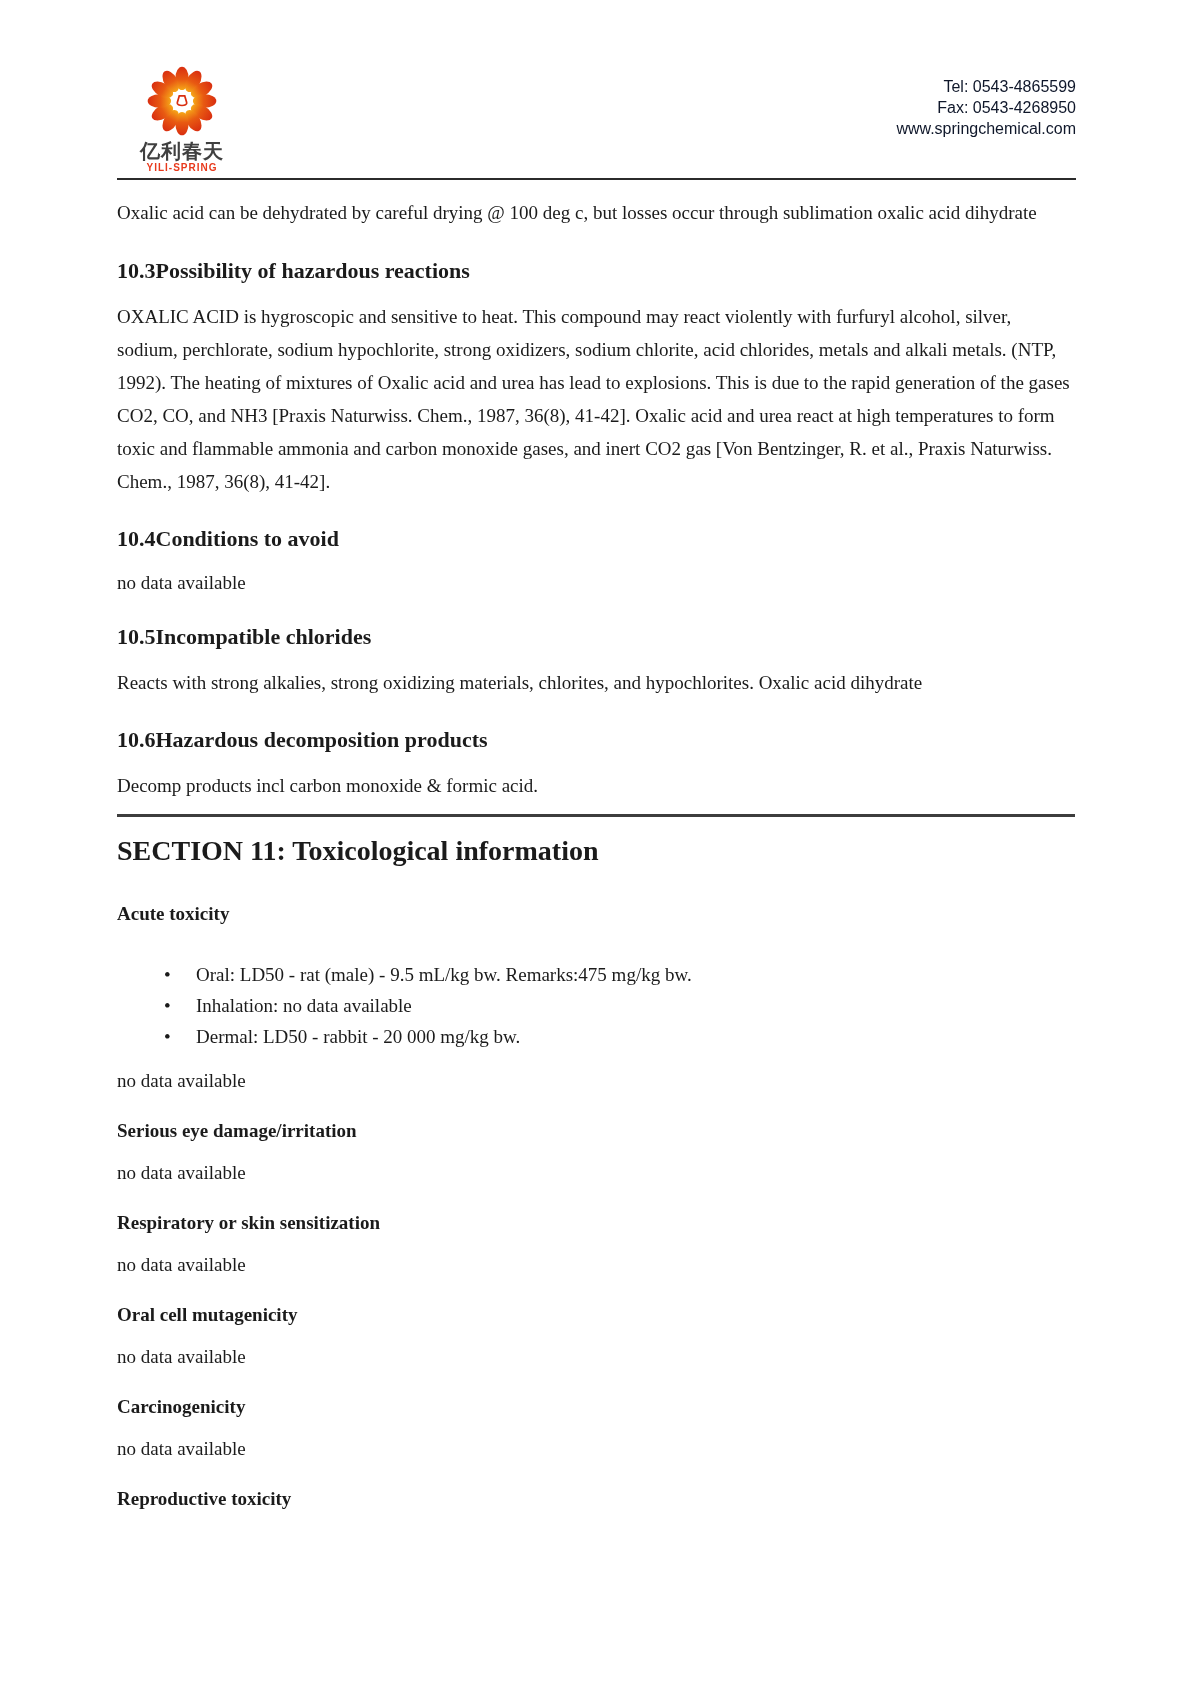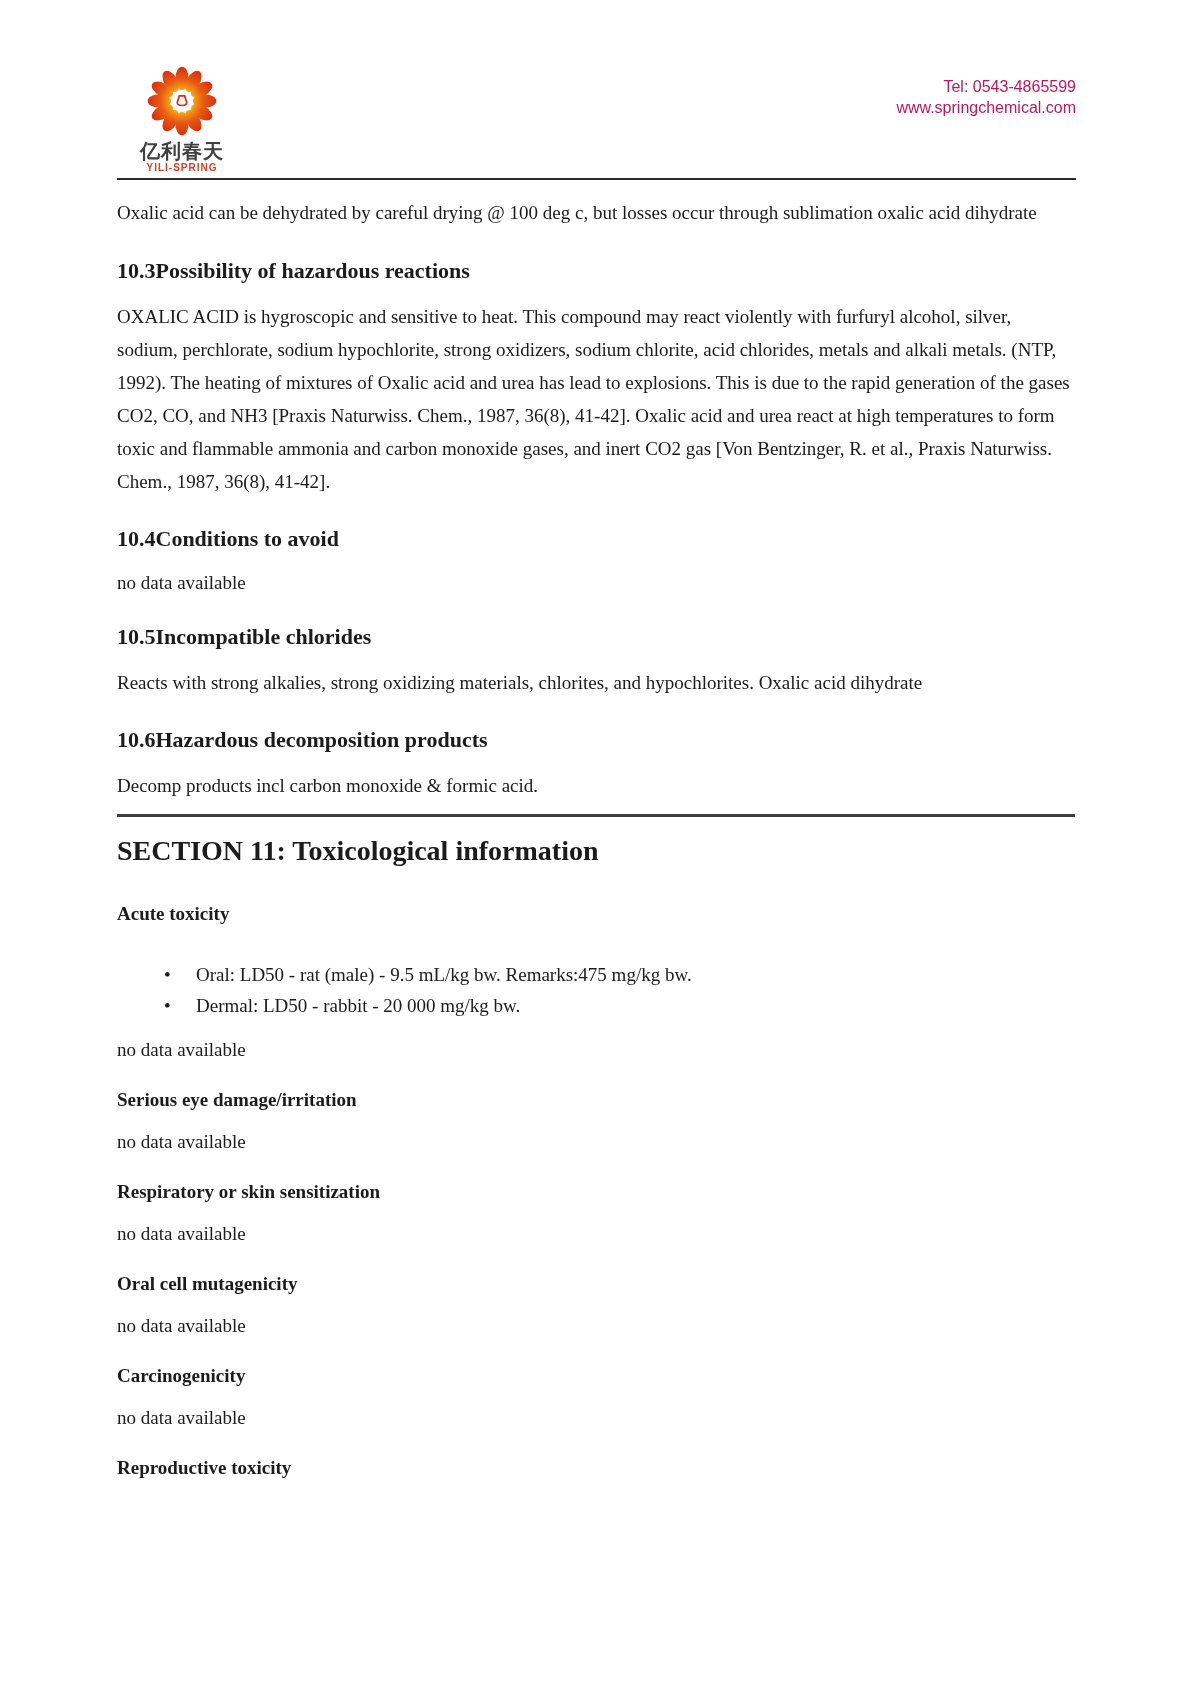--- a/index.html
+++ b/index.html
@@ -48,21 +48,21 @@
     flex: 1;
   }
   .company {
     font-size: 21px;
     font-weight: bold;
     color: #1b1b1b;
     line-height: 26px;
     margin-bottom: 4px;
     letter-spacing: 0px;
   }
-  .contact-line { font-size: 16px; line-height: 21px; color: #be185d; }
+  .contact-line { font-size: 16px; line-height: 21px; color: #0f172a; }
   
   .content { margin: 0 115px 0 117px; }
   p.body-text {
     font-size: 19px;
     line-height: 33px;
     margin: 14px 0 0 0;
   }
   p.intro { margin-top: 16px; line-height: 34px; }
   h2.sec-heading {
     font-size: 22px;
@@ -142,20 +142,21 @@
           <ellipse cx="50" cy="21" rx="8.5" ry="15" fill="url(#petalGrad)" transform="rotate(330 50 50)"></ellipse>
           <circle cx="50" cy="50" r="11.5" fill="#ffffff"></circle>
           <path d="M46.5 43.5 h7 l2.5 8.5 c1.5 5 -13.5 5 -12 0 z" fill="none" stroke="#d92e10" stroke-width="2.2"></path>
         </g>
       </svg>
       <div class="logo-cn" style="color:#404040;">亿利春天</div>
       <div class="logo-en" style="color:#e8391c;">YILI-SPRING</div>
     </div>
     <div class="header-right">
       <div class="contact-line">Tel: 0543-4865599</div>
+      <div class="contact-line">Fax: 0543-4268950</div>
       <div class="contact-line">www.springchemical.com</div>
     </div>
   </div>
 
   <div class="content">
 
     <p class="body-text intro">Oxalic acid can be dehydrated by careful drying @ 100 deg c, but losses occur through sublimation oxalic acid dihydrate</p>
 
     <h2 class="sec-heading">10.3Possibility of hazardous reactions</h2>
     <p class="body-text">OXALIC ACID is hygroscopic and sensitive to heat. This compound may react violently with furfuryl alcohol, silver, sodium, perchlorate, sodium hypochlorite, strong oxidizers, sodium chlorite, acid chlorides, metals and alkali metals. (NTP, 1992). The heating of mixtures of Oxalic acid and urea has lead to explosions. This is due to the rapid generation of the gases CO2, CO, and NH3 [Praxis Naturwiss. Chem., 1987, 36(8), 41-42]. Oxalic acid and urea react at high temperatures to form toxic and flammable ammonia and carbon monoxide gases, and inert CO2 gas [Von Bentzinger, R. et al., Praxis Naturwiss. Chem., 1987, 36(8), 41-42].</p>
@@ -169,20 +170,21 @@
     <h2 class="sec-heading">10.6Hazardous decomposition products</h2>
     <p class="body-text">Decomp products incl carbon monoxide &amp; formic acid.</p>
 
     <hr class="thick-rule">
 
     <h1 class="section-title">SECTION 11: Toxicological information</h1>
 
     <h3 class="sub-heading acute">Acute toxicity</h3>
     <ul class="bullet-list">
       <li>Oral: LD50 - rat (male) - 9.5 mL/kg bw. Remarks:475 mg/kg bw.</li>
+      <li>Inhalation: no data available</li>
       <li>Dermal: LD50 - rabbit - 20 000 mg/kg bw.</li>
     </ul>
 
     <p class="nodata">no data available</p>
 
     <h3 class="sub-heading">Serious eye damage/irritation</h3>
     <p class="nodata">no data available</p>
 
     <h3 class="sub-heading">Respiratory or skin sensitization</h3>
     <p class="nodata">no data available</p>

